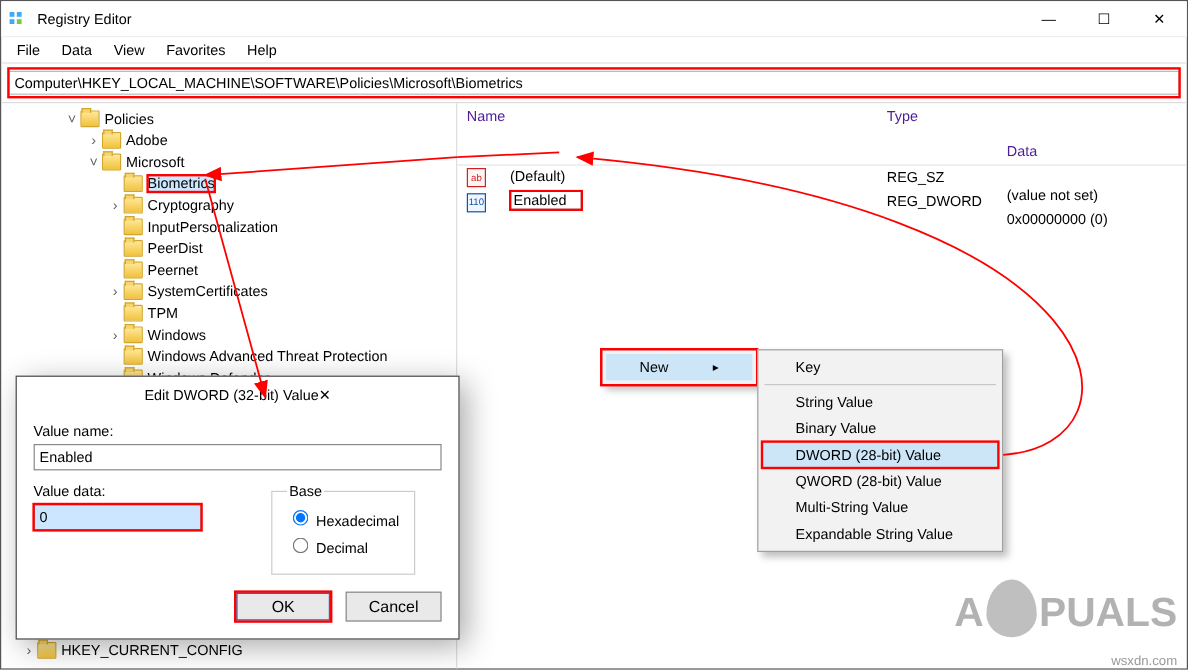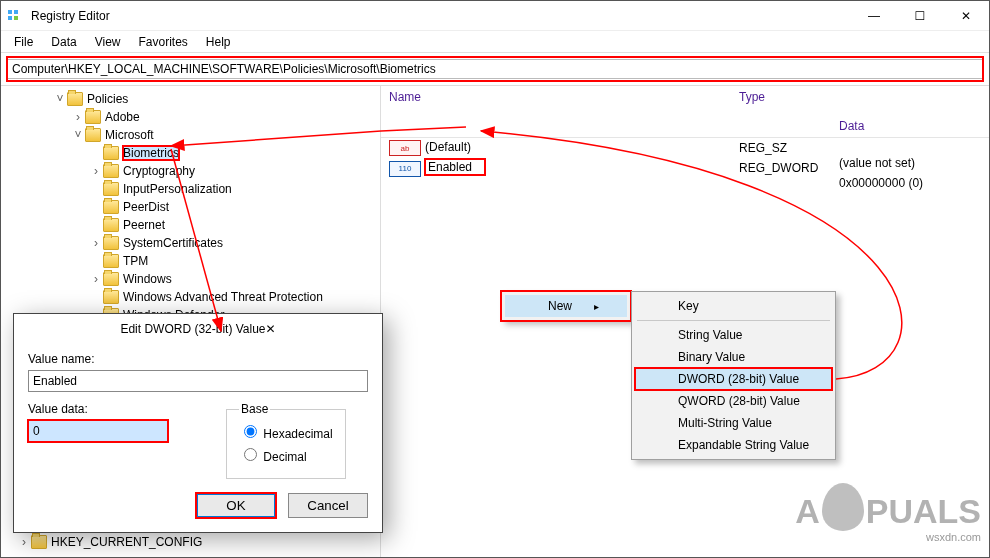--- a/index.html
+++ b/index.html
@@ -47,27 +47,27 @@
   .folder-icon::before{ content:""; position:absolute; top:-3px; left:0; width:6px; height:3px; background:#f6d66c; border:1px solid #d1a62a; border-bottom:none; }
   .sel { background:#cce8ff; }
   
   .list-header { display:flex; border-bottom:1px solid #e5e5e5; }
   .list-header div { padding:4px 8px; color:#4c1d95; }
   .col-name { width:350px; }
   .col-type { width:100px; }
   .col-data { flex:1;margin-top:29px; }
   .list-body .row { display:flex; align-items:center; height:20px;}
   .list-body .row div { padding:1px 8px; }
-  .val-icon { width:32px; height:16px; display:inline-flex; align-items:center; justify-content:center; margin-right:4px; font-size:8px; border:1px solid; }
+  .val-icon { width:16px; height:16px; display:inline-flex; align-items:center; justify-content:center; margin-right:20px; font-size:8px; border:1px solid; }
   .val-icon.str { color:#c22; border-color:#c22; background:#fff4f4;}
   .val-icon.num { color:#15a; border-color:#15a; background:#f0f6ff;}
   .rename-box { border:1px solid #111; background:#fff; padding:0 2px; display:inline-block; min-width:60px;}
   
   .context-menu { position:absolute; background:#f2f2f2; border:1px solid #a0a0a0; box-shadow:4px 4px 6px rgba(0,0,0,.25); padding:3px; }
-  .context-menu .item { padding:4px 28px 4px 43px; white-space:nowrap; display:flex; align-items:center; justify-content:space-between;}
+  .context-menu .item { padding:4px 28px 4px 28px; white-space:nowrap; display:flex; align-items:center; justify-content:space-between;}
   .context-menu .item.hover { background:#cde6f7; }
   .context-menu .arrow { font-size:10px; margin-left:20px;}
   .submenu { position:absolute; }
   
   .dialog { position:absolute; background:#fff; border:1px solid #444; box-shadow:6px 6px 24px rgba(0,0,0,.35);}
   .dialog .dlg-titlebar { display:flex; align-items:center; justify-content:center; height:30px; padding:0 8px; }
   .dialog .dlg-body { padding:8px 14px 14px 14px; }
   .dialog label { display:block; margin-bottom:4px; }
   .dialog input[type=text]{ width:100%; border:1px solid #888; background:#fff; padding:3px 4px; font-family:inherit; font-size:12px;}
   .dialog .row2 { display:flex; gap:30px; margin-top:10px; align-items:flex-start; }
@@ -332,13 +332,13 @@
   <line x1="465" y1="126" x2="380" y2="130" stroke="#ff0000" stroke-width="1.5"></line>
   <line x1="380" y1="130" x2="170" y2="145" stroke="#ff0000" stroke-width="1.5" marker-end="url(#ah)"></line>
   <path d="M 835 378 C 960 370, 940 170, 480 130" stroke="#ff0000" stroke-width="1.5" fill="none" marker-end="url(#ah)"></path>
 </svg>
 
 <div class="watermark">
   <span>A</span>
   <span class="thumb"></span>
   <span>PUALS</span>
 </div>
-<div class="tag" style="position:absolute; right:8px; bottom:14px; font-size:11px; color:#999;">wsxdn.com</div>
+<div class="tag" style="position:absolute; right:8px; bottom:0; font-size:11px; color:#999;">wsxdn.com</div>
 
 </body></html>

